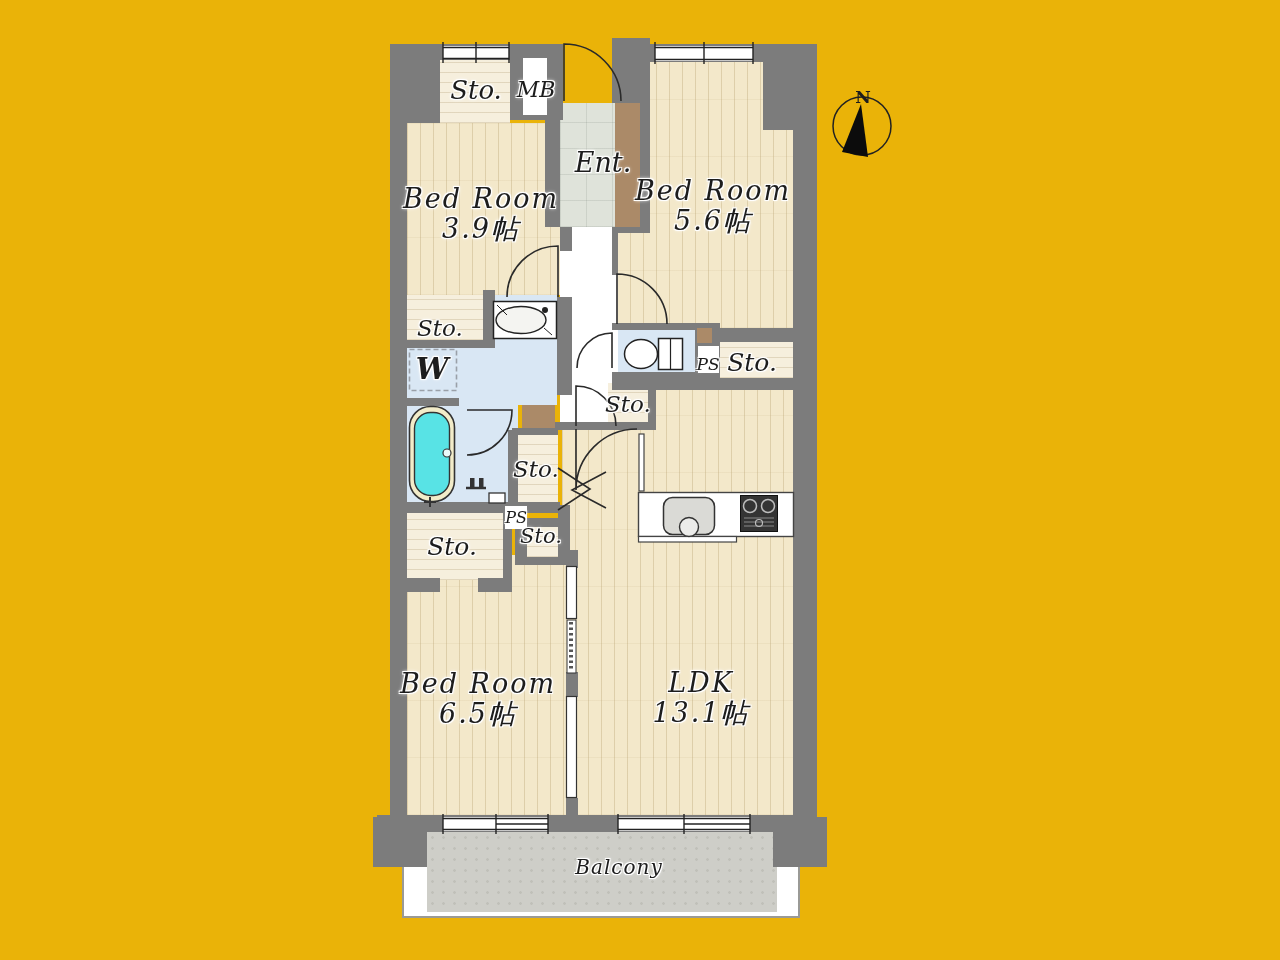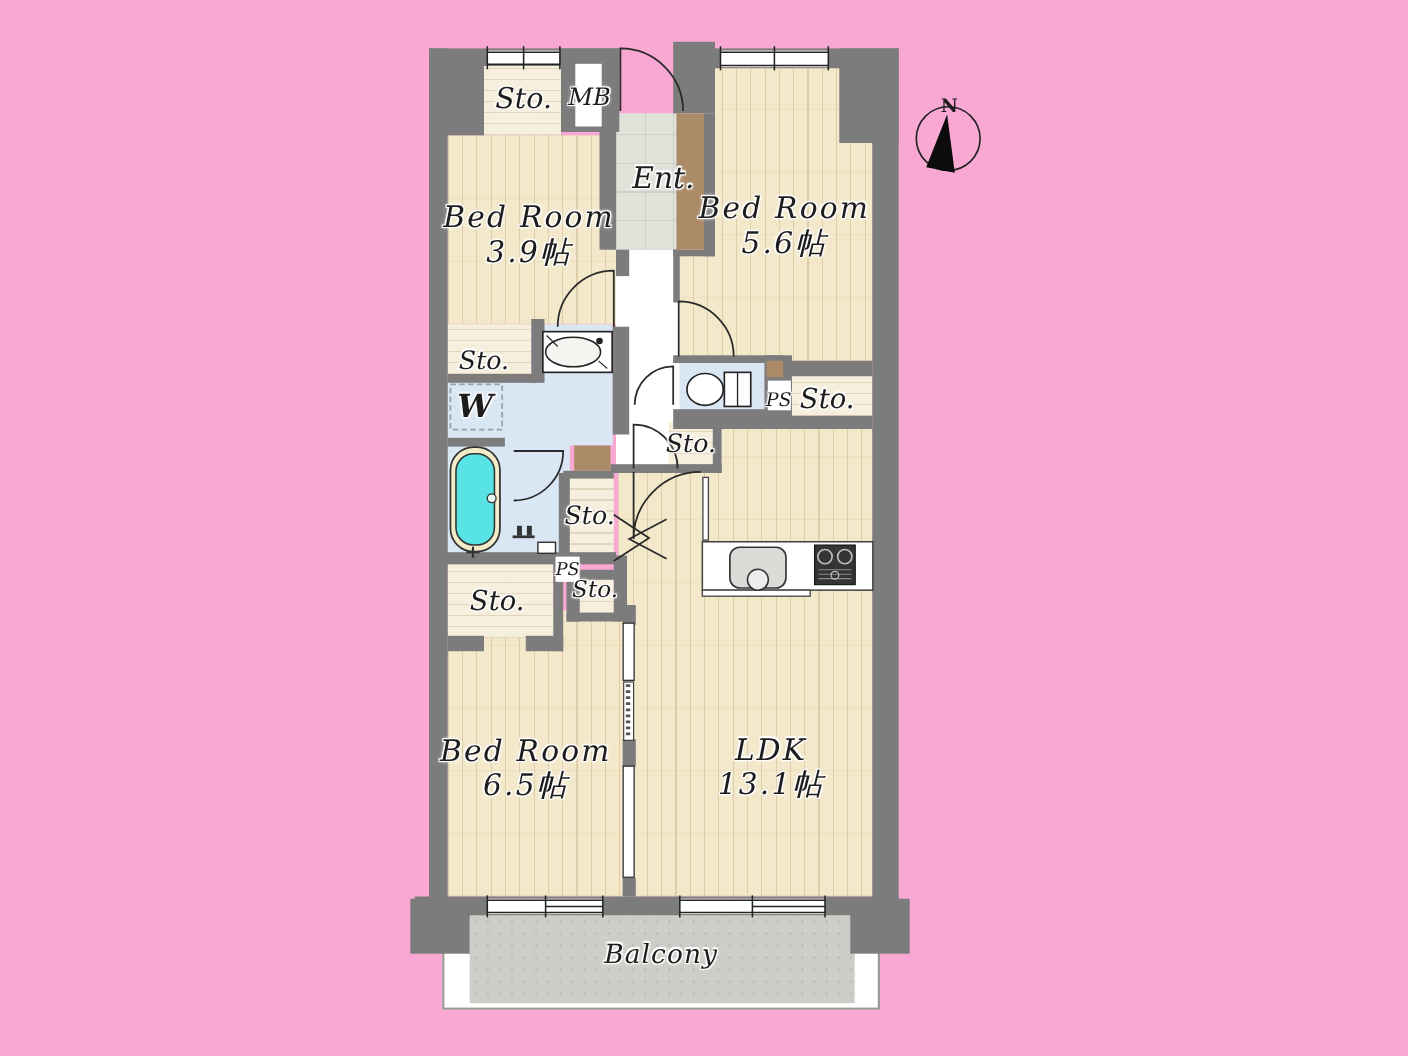--- a/index.html
+++ b/index.html
@@ -1,16 +1,16 @@
 <!DOCTYPE html>
 <html><head>
 <meta charset="utf-8">
 <style>
   html,body{margin:0;padding:0;background:#fff;}
-  .stage{position:relative;width:1280px;height:960px;background:#f9a8d4;overflow:hidden;
+  .stage{position:relative;width:1280px;height:960px;background:#eab308;overflow:hidden;
          font-family:"DejaVu Serif","Liberation Serif",serif;}
   .abs{position:absolute;}
   
   .wood{background:#f3e8ca;background-image:repeating-linear-gradient(90deg,rgba(186,164,116,.38) 0 1px,rgba(0,0,0,0) 1px 13px),repeating-linear-gradient(0deg,rgba(186,164,116,.12) 0 1px,rgba(0,0,0,0) 1px 57px);}
   .stowood{background:#f6efdd;background-image:repeating-linear-gradient(0deg,rgba(182,162,122,.33) 0 1px,rgba(0,0,0,0) 1px 10px);}
   .tile{background:#dfe3da;background-image:repeating-linear-gradient(0deg,rgba(120,130,120,.18) 0 1px,rgba(0,0,0,0) 1px 26px),repeating-linear-gradient(90deg,rgba(120,130,120,.18) 0 1px,rgba(0,0,0,0) 1px 26px);}
   .wet{background:#d9e7f4;}
   .hallf{background:#ffffff;}
   .conc{background:#cecec8;background-image:radial-gradient(rgba(140,140,130,.22) 1px,rgba(0,0,0,0) 1.6px);background-size:11px 11px;}
   .w{position:absolute;background:#7c7c7c;}
@@ -234,16 +234,16 @@
   <div class="lbl" style="left:516px;top:517px;font-size:16px;">PS</div>
   <div class="lbl" style="left:541px;top:536px;font-size:21px;">Sto.</div>
   <div class="lbl" style="left:452px;top:546px;font-size:25px;">Sto.</div>
 
   <div class="lbl" style="left:478px;top:683px;font-size:27px;letter-spacing:2px;">Bed Room</div>
   <div class="lbl" style="left:478px;top:714px;font-size:27px;letter-spacing:2px;">6.5帖</div>
 
   <div class="lbl" style="left:701px;top:682px;font-size:27px;letter-spacing:2px;">LDK</div>
   <div class="lbl" style="left:701px;top:713px;font-size:27px;letter-spacing:2px;">13.1帖</div>
 
-  <div class="lbl" style="left:601px;top:867px;font-size:24px;letter-spacing:1px;">Balcony</div>
+  <div class="lbl" style="left:619px;top:867px;font-size:20px;letter-spacing:1px;">Balcony</div>
 
   <div class="lbl bold upright" style="left:863px;top:97px;font-size:17px;text-shadow:none;">N</div>
 </div>
 
 </body></html>

